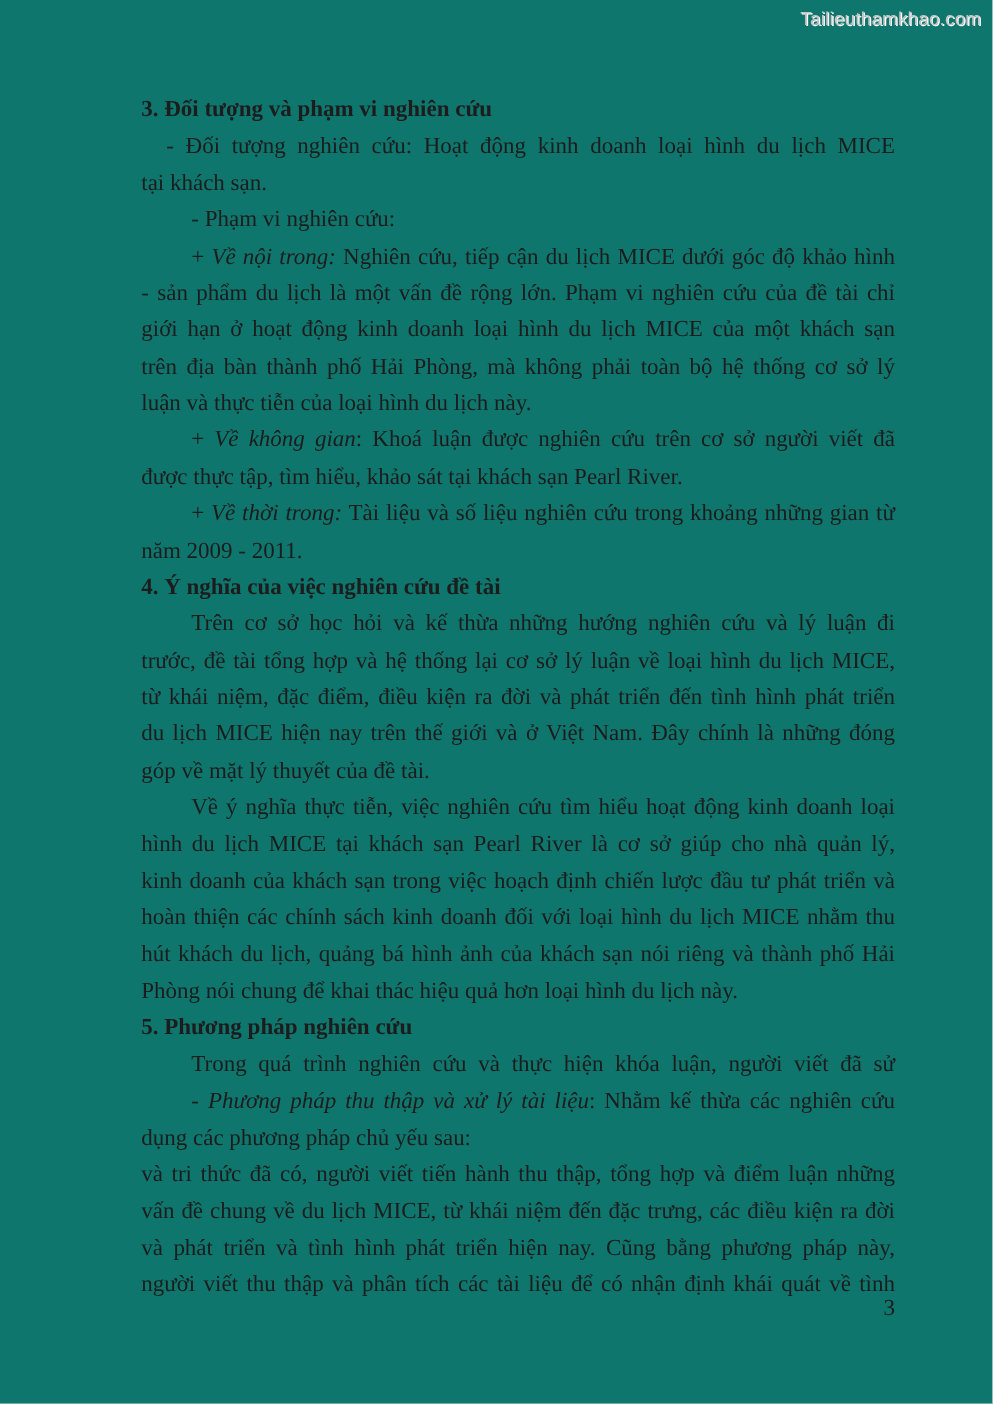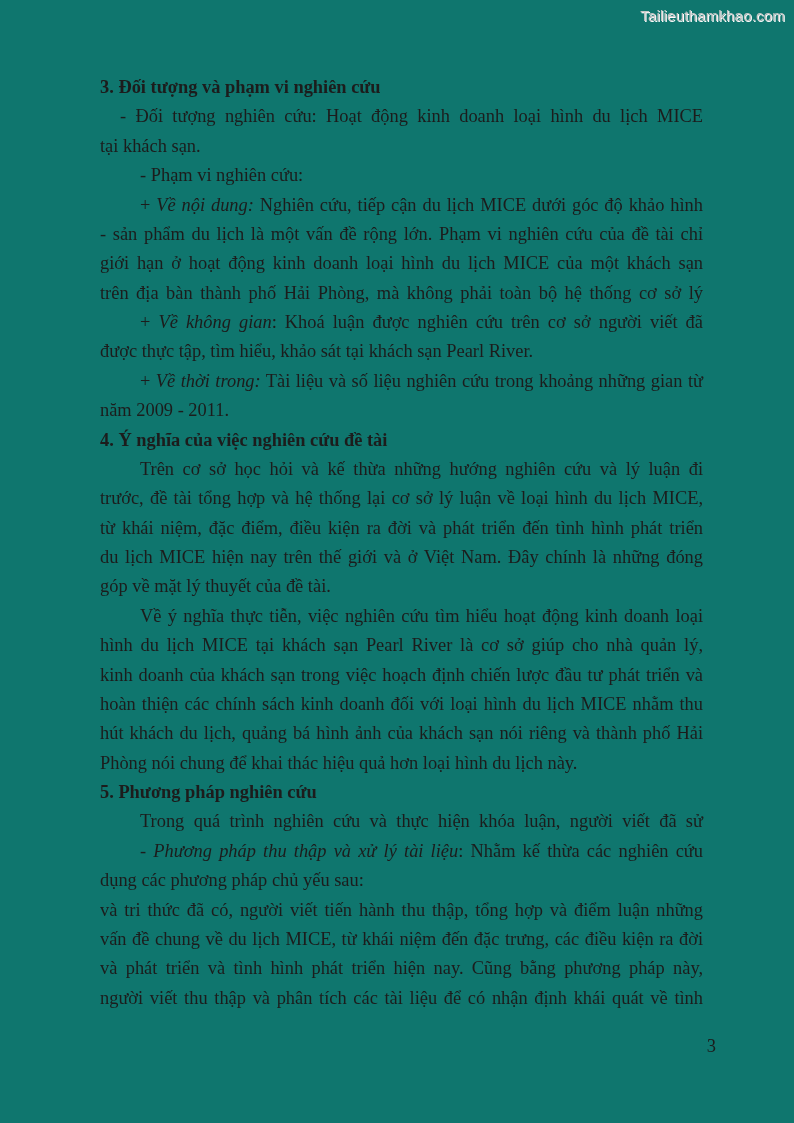--- a/index.html
+++ b/index.html
@@ -21,21 +21,21 @@
     top: 7px;
     right: 9px;
     font-family: "Liberation Sans", sans-serif;
     font-size: 15px;
     letter-spacing: 0.2px;
     color: #c6c6c6;
     text-shadow: 1px 1px 0 #ffffff;
   }
   .content {
     position: absolute;
-    left: 100px;
+    left: 113px;
     top: 73px;
     width: 603px;
   }
   .line {
     font-size: 18.4px;
     line-height: 29.39px;
     height: 29.39px;
     text-align: left;
     white-space: normal;
   }
@@ -63,24 +63,25 @@
 <body>
 
 <div class="page">
   <div class="watermark">Tailieuthamkhao.com</div>
 
   <div class="content">
       <div class="line heading"><span>3. Đối tượng và phạm vi nghiên cứu</span></div>
       <div class="line just" style="text-indent: 20px;"><span>- Đối tượng nghiên cứu: Hoạt động kinh doanh loại hình du lịch MICE</span></div>
       <div class="line"><span>tại khách sạn.</span></div>
       <div class="line" style="text-indent: 40px;"><span>- Phạm vi nghiên cứu:</span></div>
-      <div class="line just" style="text-indent: 40px;"><span>+ </span><span class="it">Về nội dung:</span><span> Nghiên cứu, tiếp cận du lịch MICE dưới góc độ khảo hình</span></div>
+      <div class="line just" style="text-indent: 40px;"><span>+ </span><span class="it">Về nội trong:</span><span> Nghiên cứu, tiếp cận du lịch MICE dưới góc độ khảo hình</span></div>
       <div class="line just"><span>- sản phẩm du lịch là một vấn đề rộng lớn. Phạm vi nghiên cứu của đề tài chỉ</span></div>
       <div class="line just"><span>giới hạn ở hoạt động kinh doanh loại hình du lịch MICE của một khách sạn</span></div>
       <div class="line just"><span>trên địa bàn thành phố Hải Phòng, mà không phải toàn bộ hệ thống cơ sở lý</span></div>
+      <div class="line"><span>luận và thực tiễn của loại hình du lịch này.</span></div>
       <div class="line just" style="text-indent: 40px;"><span>+ </span><span class="it">Về không gian</span><span>: Khoá luận được nghiên cứu trên cơ sở người viết đã</span></div>
       <div class="line"><span>được thực tập, tìm hiểu, khảo sát tại khách sạn Pearl River.</span></div>
       <div class="line just" style="text-indent: 40px;"><span>+ </span><span class="it">Về thời trong:</span><span> Tài liệu và số liệu nghiên cứu trong khoảng những gian từ</span></div>
       <div class="line"><span>năm 2009 - 2011.</span></div>
       <div class="line heading"><span>4. Ý nghĩa của việc nghiên cứu đề tài</span></div>
       <div class="line just" style="text-indent: 40px;"><span>Trên cơ sở học hỏi và kế thừa những hướng nghiên cứu và lý luận đi</span></div>
       <div class="line just"><span>trước, đề tài tổng hợp và hệ thống lại cơ sở lý luận về loại hình du lịch MICE,</span></div>
       <div class="line just"><span>từ khái niệm, đặc điểm, điều kiện ra đời và phát triển đến tình hình phát triển</span></div>
       <div class="line just"><span>du lịch MICE hiện nay trên thế giới và ở Việt Nam. Đây chính là những đóng</span></div>
       <div class="line"><span>góp về mặt lý thuyết của đề tài.</span></div>

